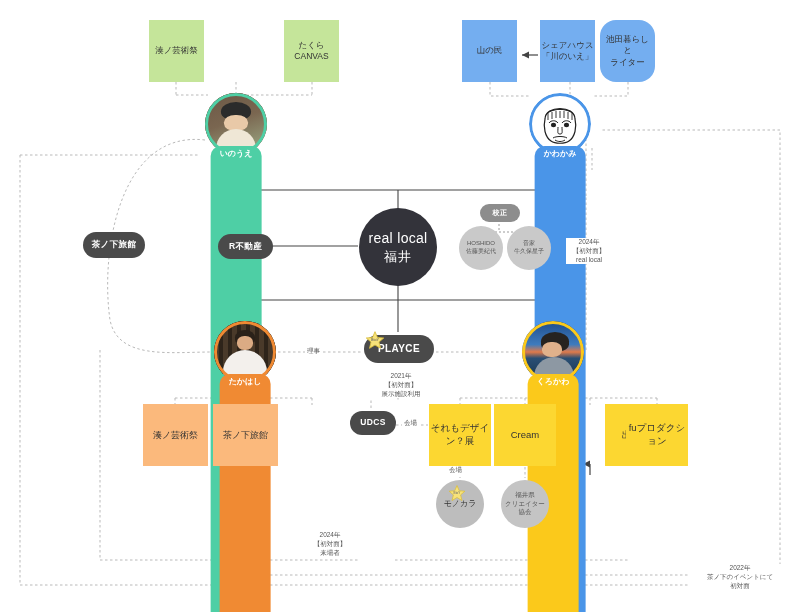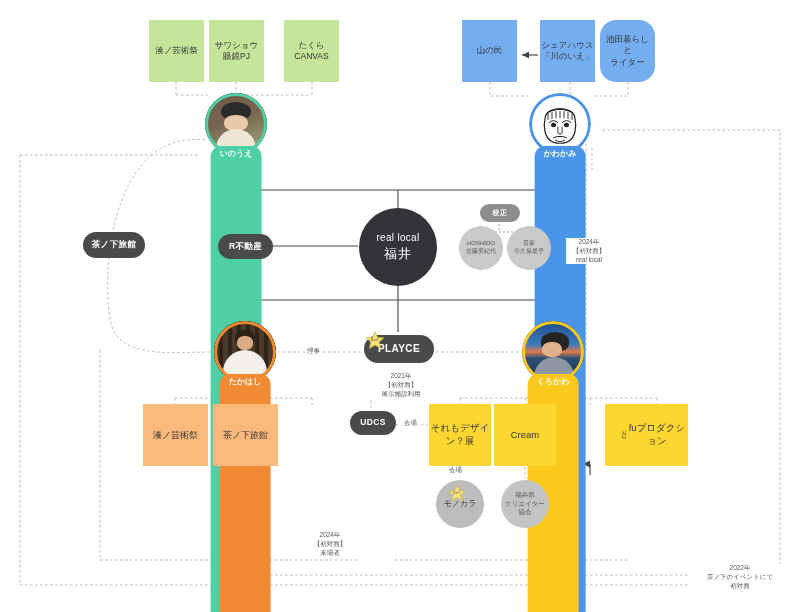--- a/index.html
+++ b/index.html
@@ -17,21 +17,21 @@
   .sq.blue{background:#74aef0;}
   .sq.orange{background:#fbb97c;width:65px;height:62px;font-size:9px;}
   .sq.yellow{background:#fcd731;width:62px;height:62px;font-size:9.5px;}
 
   
   .pill{background:#4a4a4a;color:#fff;border-radius:20px;font-size:9px;font-weight:bold;
         letter-spacing:.4px;}
   .pill.gray{background:#8d8d8d;color:#fff;font-size:7.5px;font-weight:normal;}
   .hub{width:78px;height:78px;background:#33333a;color:#fff;font-size:10px;
        flex-direction:column;border-radius:50%;}
-  .hub .l1{font-size:10px;letter-spacing:.3px;}
+  .hub .l1{font-size:14px;letter-spacing:.3px;}
   .hub .l2{font-size:13px;letter-spacing:1px;}
   .gcirc{width:44px;height:44px;background:#c9c9c9;color:#555;font-size:6px;
          border-radius:50%;flex-direction:column;line-height:1.3;}
   .gcirc.big{width:48px;height:48px;font-size:8px;}
 
   
   .avatar{width:62px;height:62px;border-radius:50%;overflow:hidden;position:relative;
           box-sizing:border-box;}
   .avatar .ring{position:absolute;inset:0;border-radius:50%;box-sizing:border-box;}
   .av-label{position:absolute;left:50%;transform:translateX(-50%);bottom:-9px;
@@ -121,24 +121,20 @@
 
       <path d="M490,82 L490,96 L530,96"></path>
       <path d="M570,82 L570,96 M628,82 L628,96 L592,96"></path>
     </g>
 
     <line x1="590" y1="475" x2="590" y2="464" stroke="#444" stroke-width="1.2" marker-end="url(#arrU)"></line>
   </svg>
 
   <div class="node sq green" style="left:149px;top:20px;">
     <span>湊ノ芸術祭</span>
-  </div>
-  <div class="node sq green" style="left:209px;top:20px;white-space:pre-line;">
-    <span>サワショウ
-眼鏡PJ</span>
   </div>
   <div class="node sq green" style="left:284px;top:20px;white-space:pre-line;">
     <span>たくら
 CANVAS</span>
   </div>
 
   <div class="node sq blue" style="left:462px;top:20px;">
     <span>山の民</span>
   </div>
   <div class="node sq blue" style="left:540px;top:20px;white-space:pre-line;">

